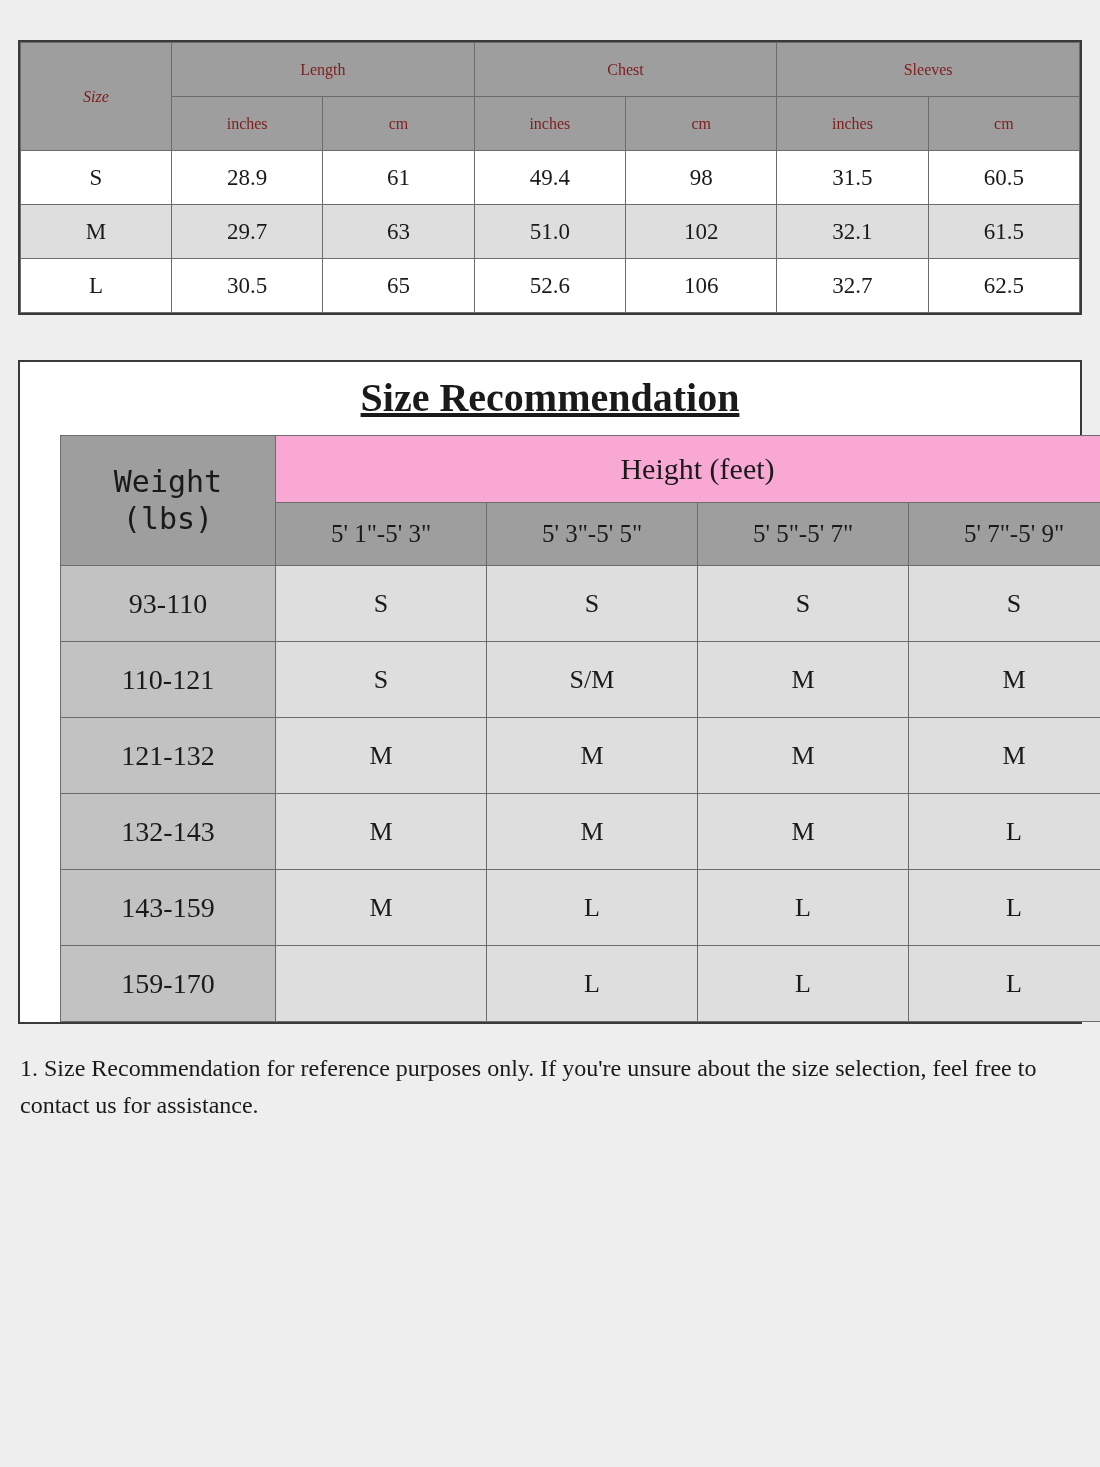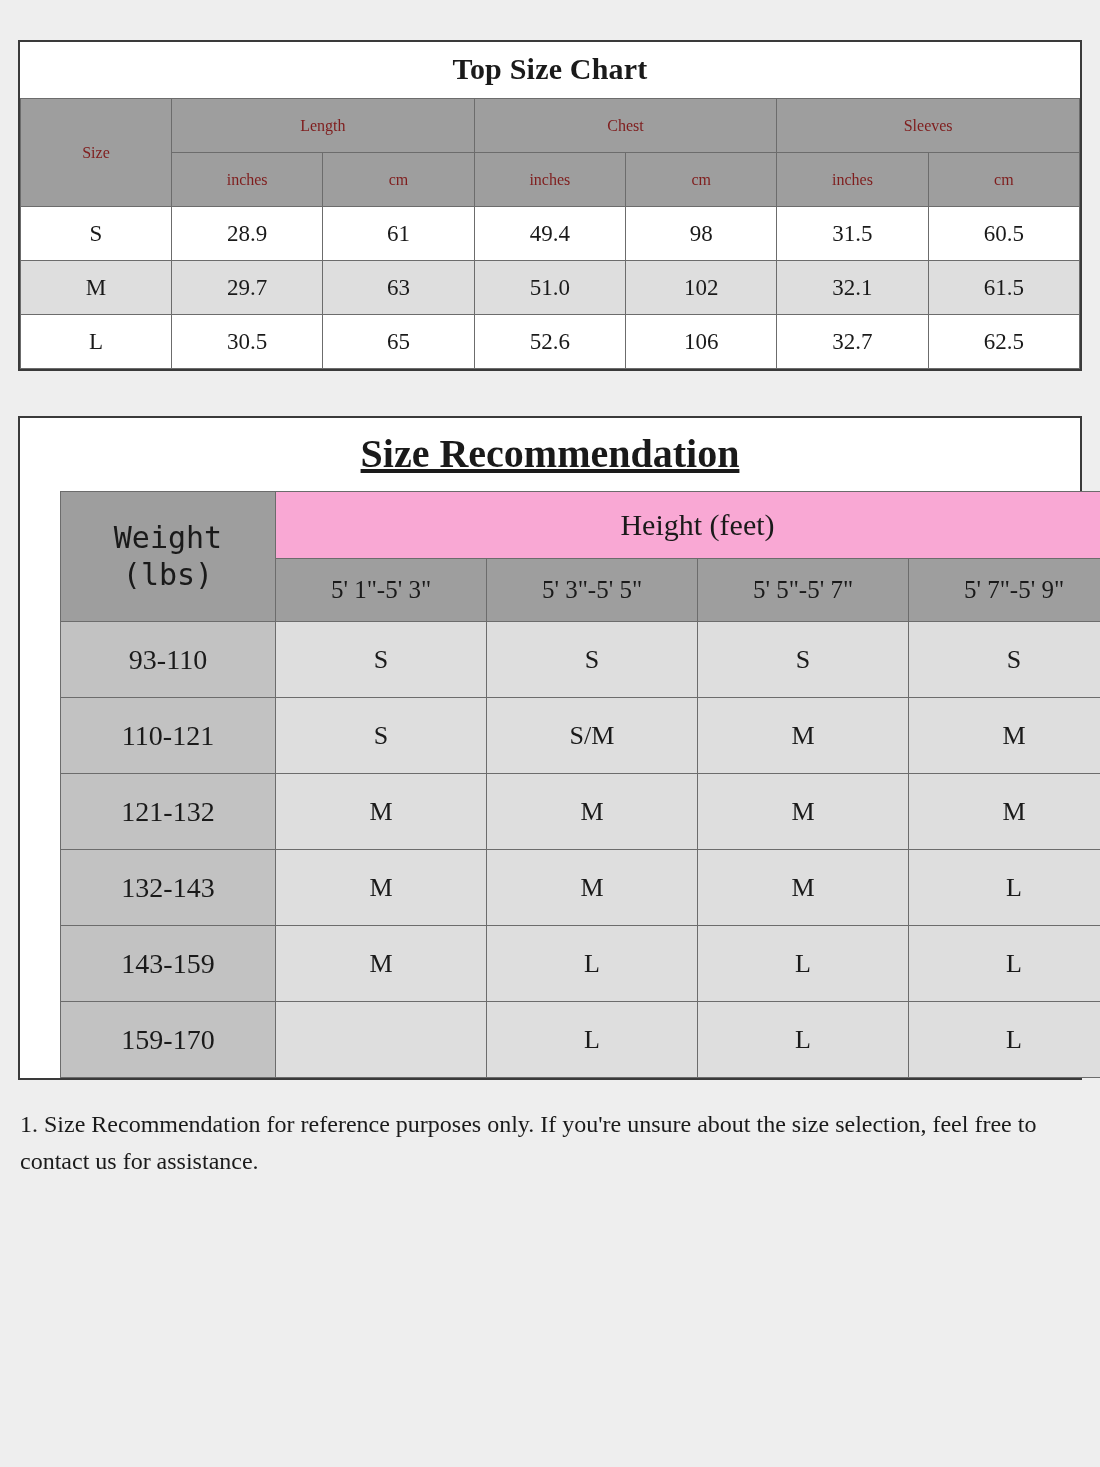--- a/index.html
+++ b/index.html
@@ -53,21 +53,21 @@
     background: #9e9e9e;
     color: #7f1d1d;
     font-size: 16px;
   }
   table.top-chart td {
     background: #ffffff;
   }
   table.top-chart tr.alt td {
     background: #dedede;
   }
-  .col-size { width: 150px; }
+  .col-size { width: 150px; font-style: italic; }
 
   
   .rec-wrap {
     border: 2px solid #3a3a3a;
     background: #ffffff;
     width: 1064px;
     box-sizing: border-box;
     margin-top: 45px;
   }
   .rec-title {
@@ -133,21 +133,20 @@
   .notes p.note-label {
     margin-bottom: 30px;
   }
 </style>
 </head>
 <body>
 
 <div class="page">
 
   <div class="top-chart-wrap">
-    <div class="top-chart-title">Top Size Chart</div>
     <table class="top-chart">
       <tbody>
           <tr>
         <th class="col-size" rowspan="2">Size</th>
         <th colspan="2">Length</th>
         <th colspan="2">Chest</th>
         <th colspan="2">Sleeves</th>
       </tr>
       <tr>
         <th>inches</th>

